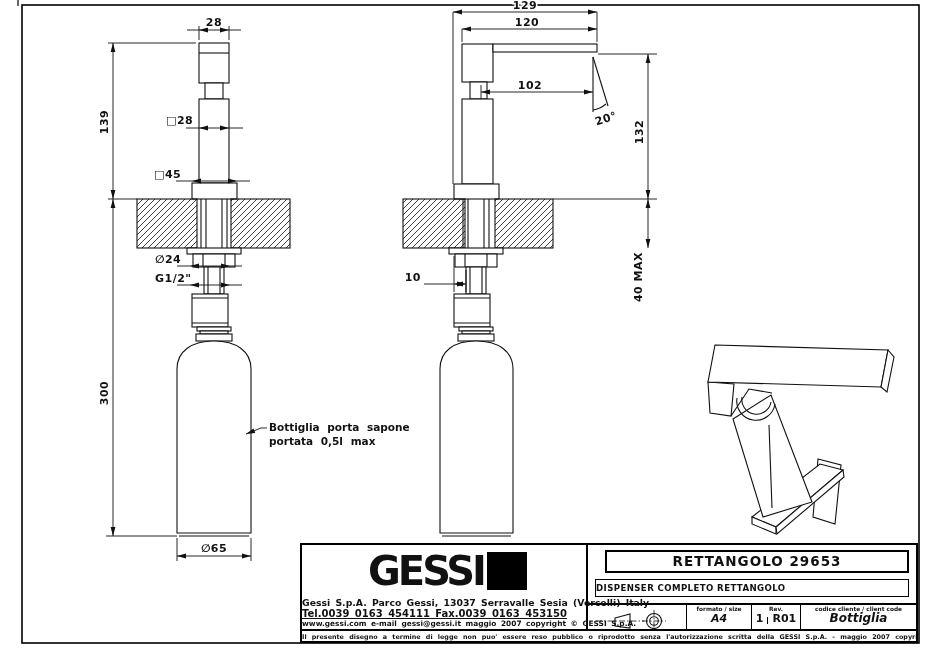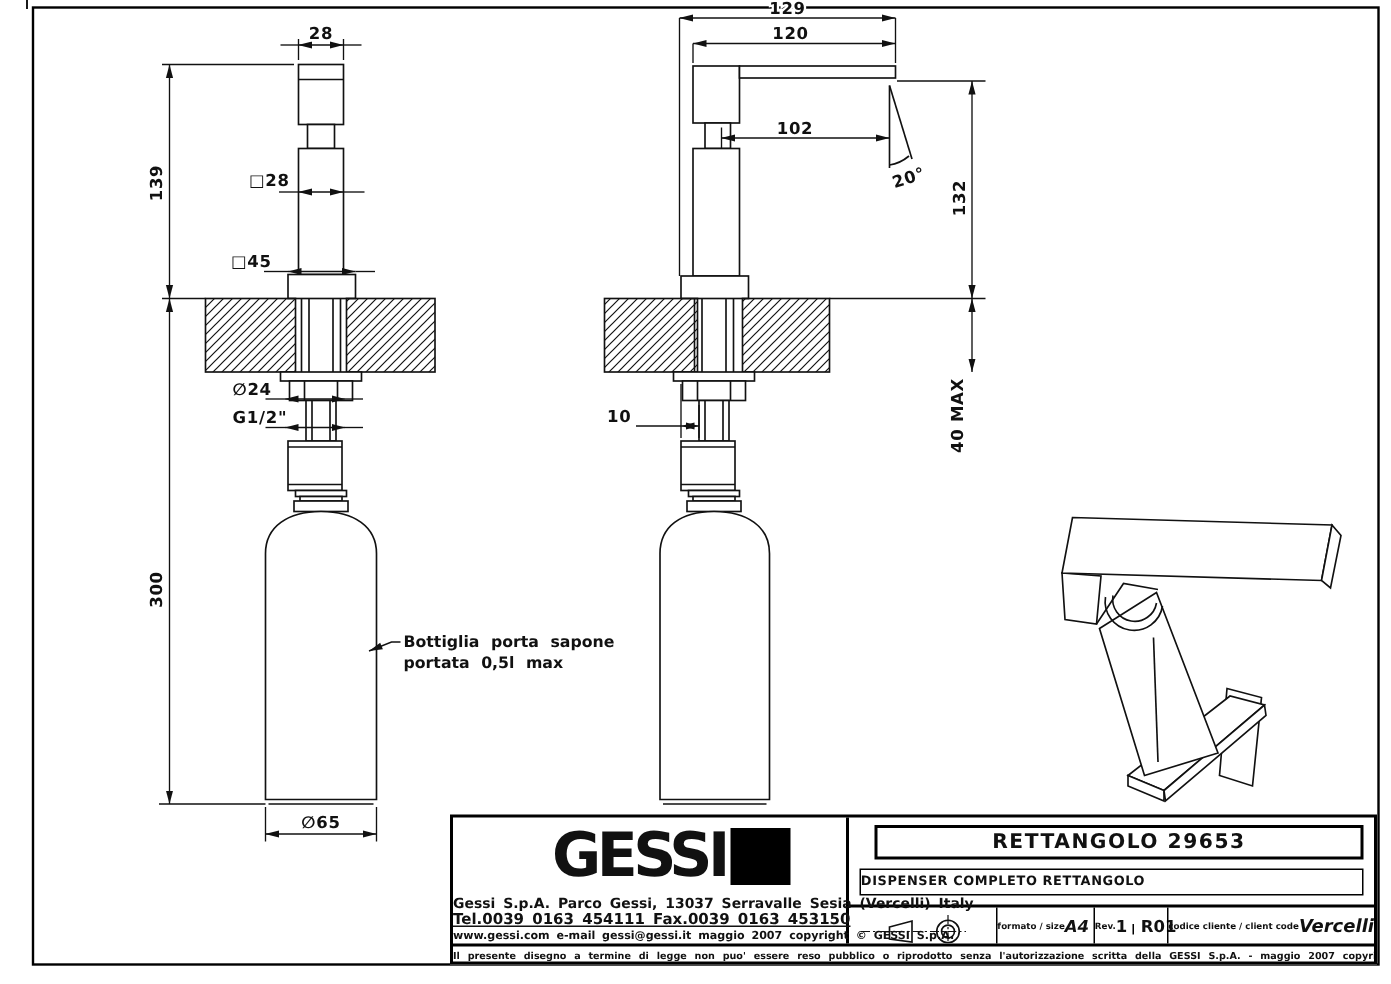--- a/index.html
+++ b/index.html
@@ -21,21 +21,21 @@
   .tb-address{top:52px;font-size:9.3px;word-spacing:2px;}
   .tb-phone{top:63px;font-size:10px;word-spacing:2px;text-decoration:underline;}
   .tb-web{top:74px;font-size:7.4px;word-spacing:2px;}
   .tb-right{flex:1;display:flex;flex-direction:column;}
   .tb-titles{height:58px;}
   .titlebox{margin:5px 7px 0 17px;border:2px solid #000;height:19px;line-height:19px;
             text-align:center;font-weight:bold;font-size:13.5px;letter-spacing:1px;}
   .subtitlebox{margin:6px 7px 0 7px;border:1.5px solid #000;height:16px;line-height:16px;
             text-align:left;font-weight:bold;font-size:8.6px;letter-spacing:.4px;}
   .tb-row{height:26px;border-top:2px solid #000;display:flex;box-sizing:border-box;}
-  .tb-cell{box-sizing:border-box;display:flex;flex-direction:row;align-items:center;}
+  .tb-cell{box-sizing:border-box;display:flex;flex-direction:column;align-items:center;}
   .cell-sym{width:98px;position:relative;}
   .cell-fmt{width:65px;border-left:1.5px solid #000;}
   .cell-rev{width:49px;border-left:1.5px solid #000;}
   .cell-cli{flex:1;border-left:1.5px solid #000;}
   .cell-head{font-size:5.8px;font-weight:bold;margin-top:1px;white-space:nowrap;}
   .cell-val{font-weight:bold;font-size:11px;line-height:13px;}
   .italicv{font-style:italic;}
   .cli-val{font-size:12px;}
   .rev-wrap{display:flex;align-items:flex-end;gap:4px;}
   .rev-sep{width:1px;height:7px;background:#000;margin-bottom:1px;}
@@ -264,21 +264,21 @@
         <div class="tb-cell cell-rev">
           <div class="cell-head">Rev.</div>
           <div class="rev-wrap">
             <span class="cell-val">1</span>
             <span class="rev-sep"></span>
             <span class="cell-val">R01</span>
           </div>
         </div>
         <div class="tb-cell cell-cli">
           <div class="cell-head">codice cliente / client code</div>
-          <div class="cell-val italicv cli-val">Vercelli</div>
+          <div class="cell-val italicv cli-val">Bottiglia</div>
         </div>
       </div>
     </div>
   </div>
   <div class="tb-strip">Il presente disegno a termine di legge non puo' essere reso pubblico o riprodotto senza l'autorizzazione scritta della GESSI S.p.A. - maggio 2007 copyright©GESSI S.p.A.</div>
 </div>
 
 </div>
 
 </body></html>

